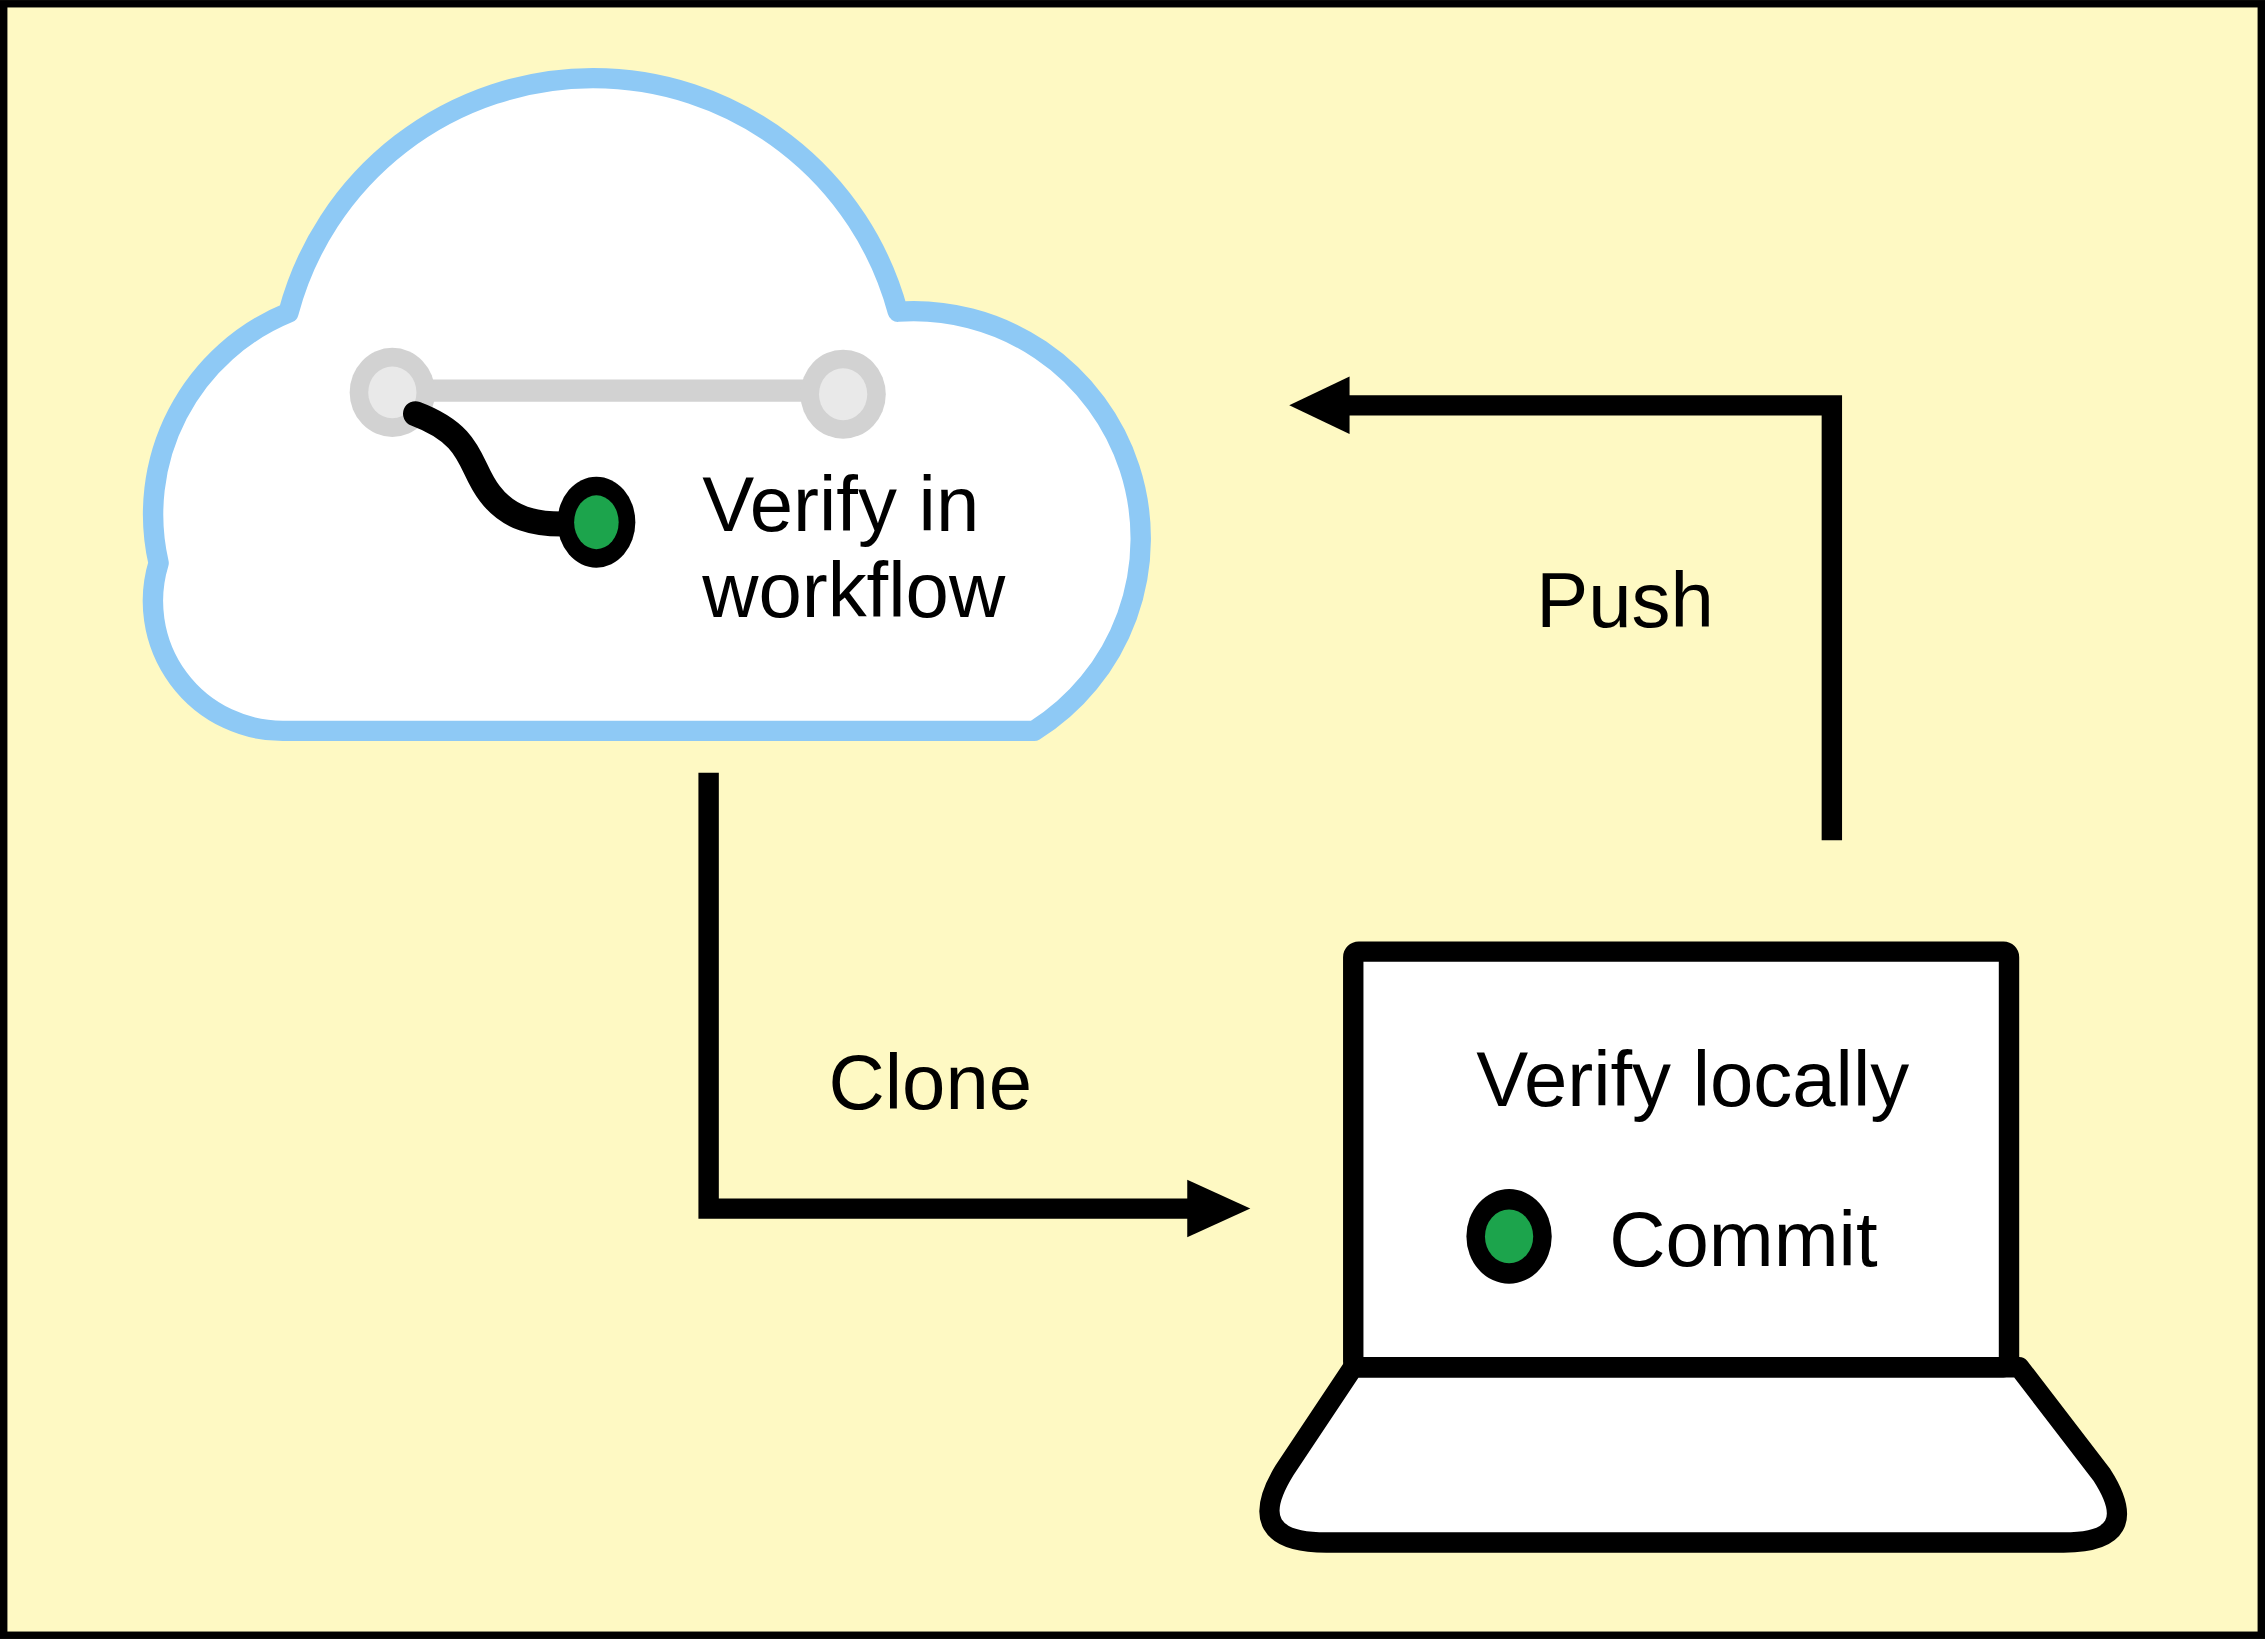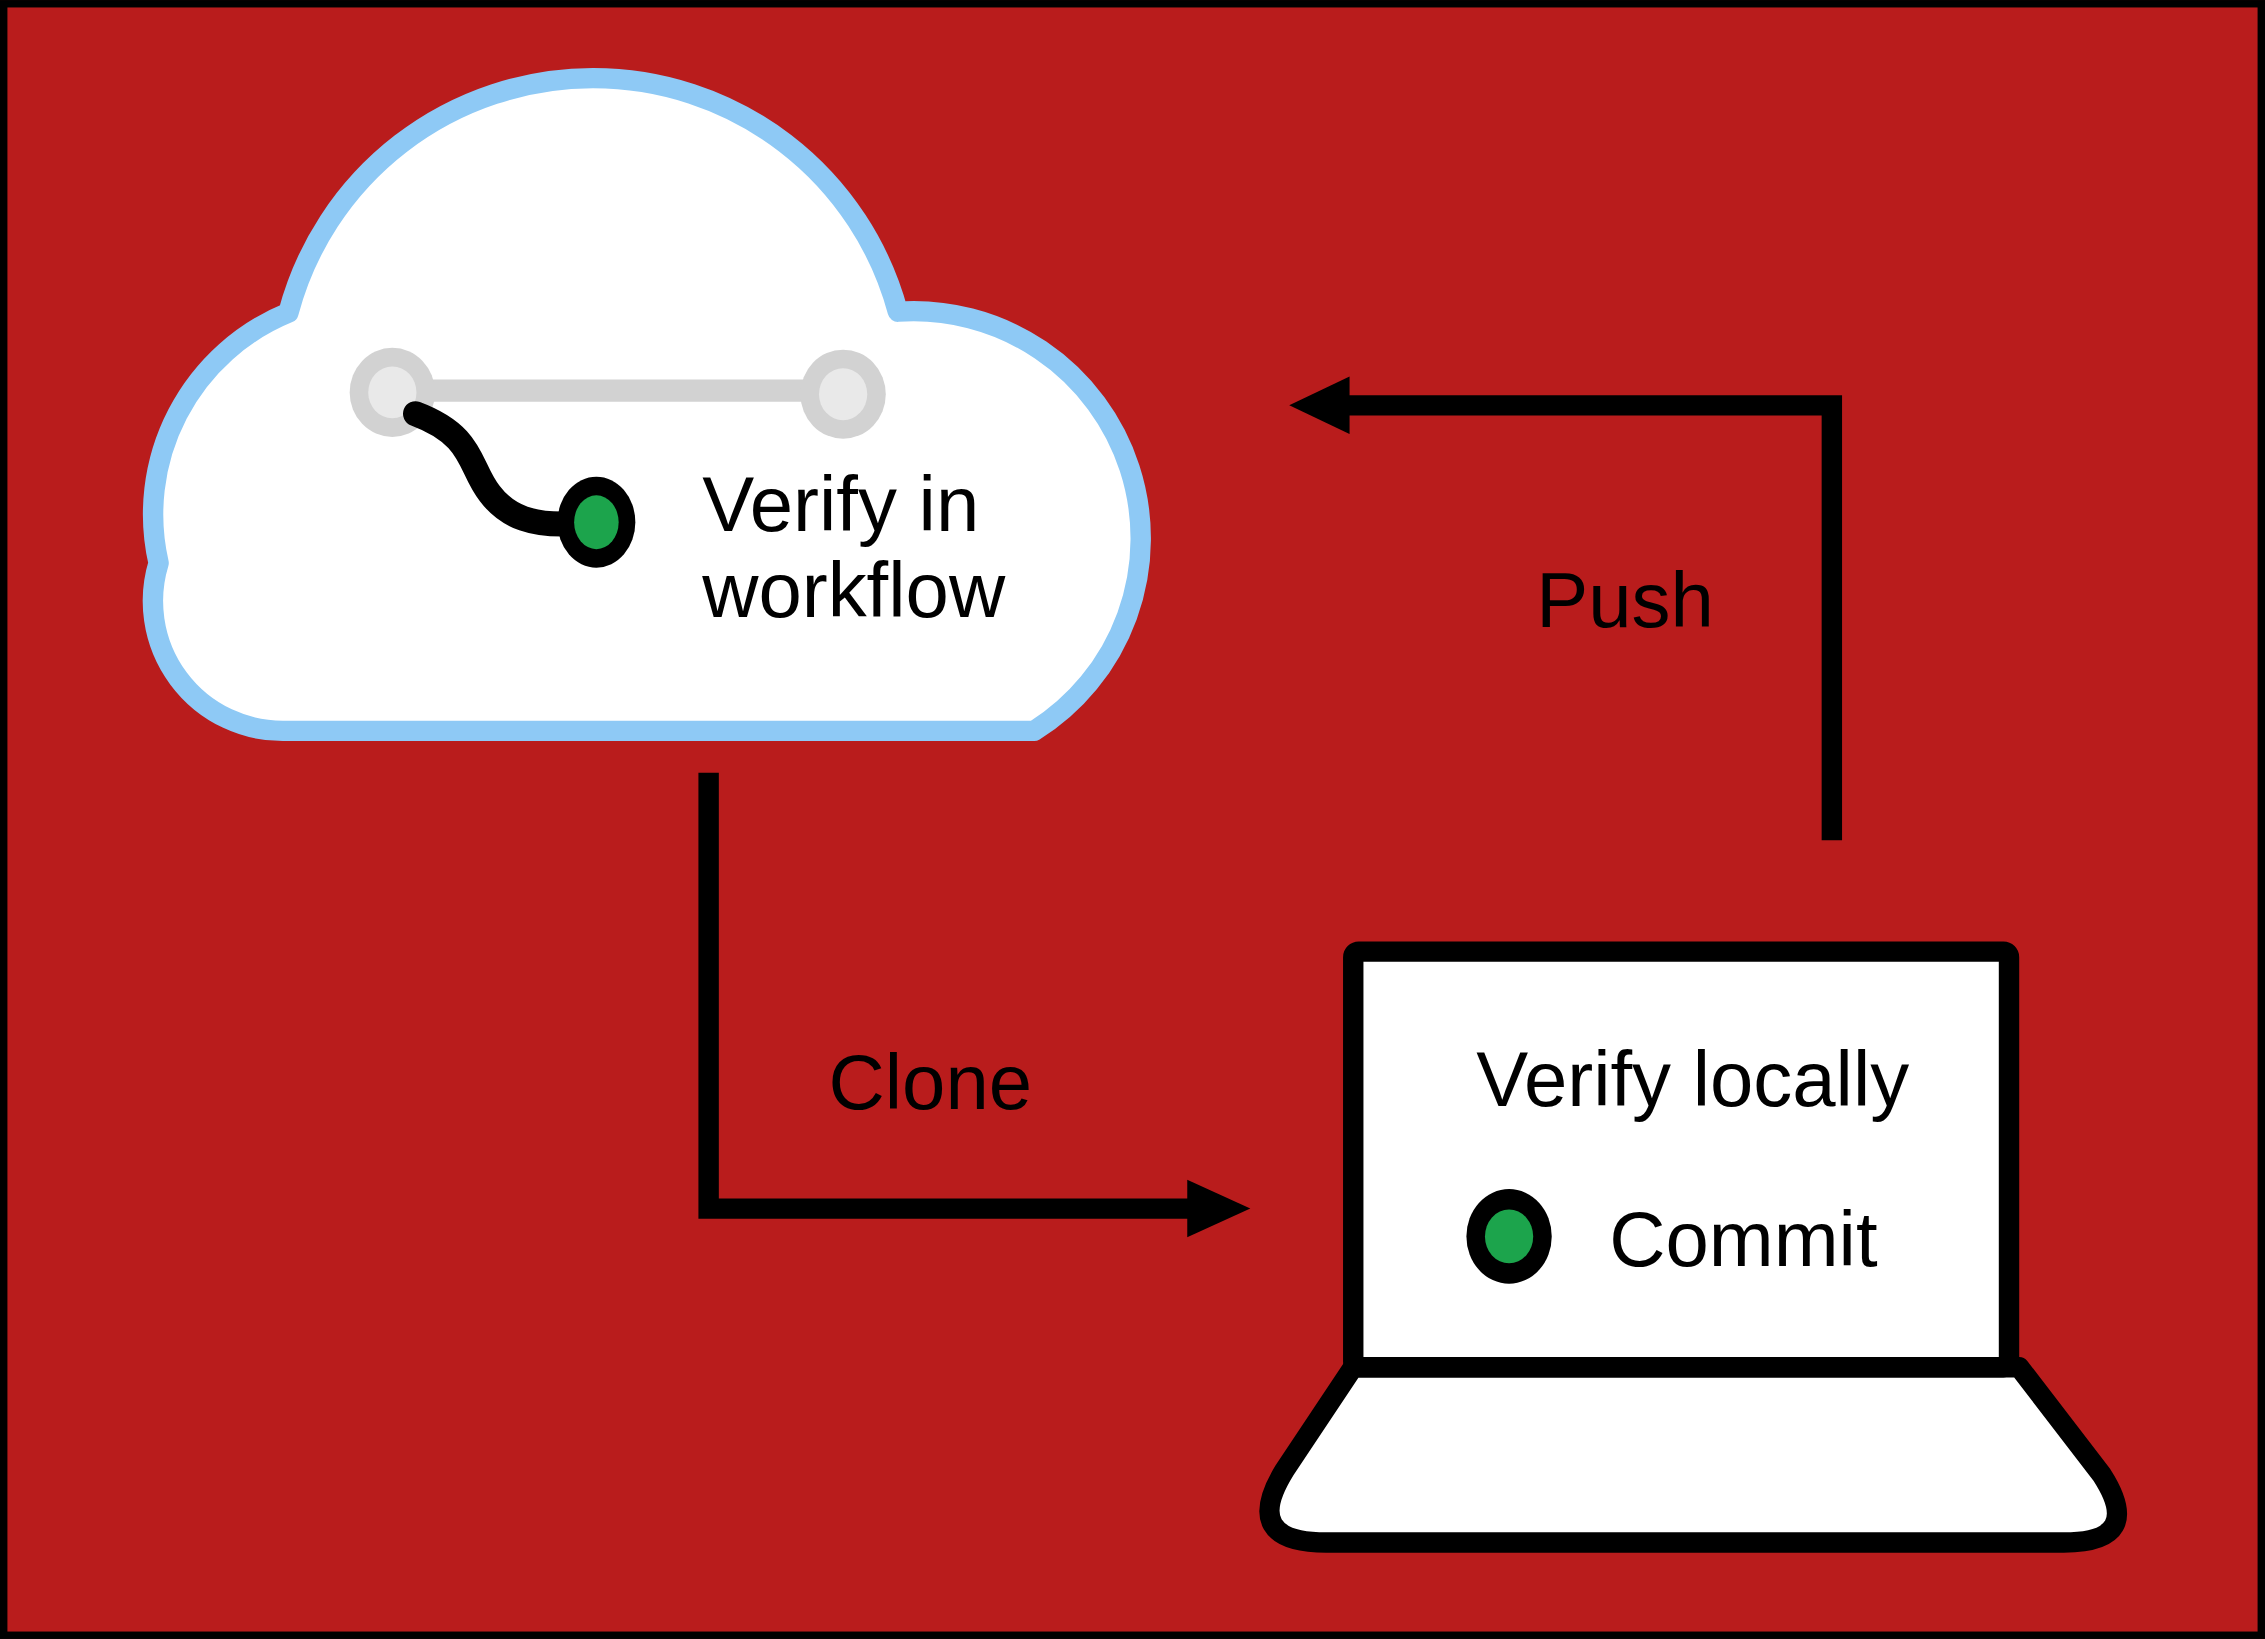--- a/index.html
+++ b/index.html
@@ -4,21 +4,21 @@
 <style>
   html, body {
     margin: 0;
     padding: 0;
     background: #ffffff;
   }
   .canvas {
     position: relative;
     width: 2265px;
     height: 1639px;
-    background: #b91c1c;
+    background: #fef9c3;
     overflow: hidden;
     font-family: "Liberation Sans", sans-serif;
     text-align: right;
   }
   .canvas svg {
     position: absolute;
     top: 0;
     left: 0;
     display: block;
   }

